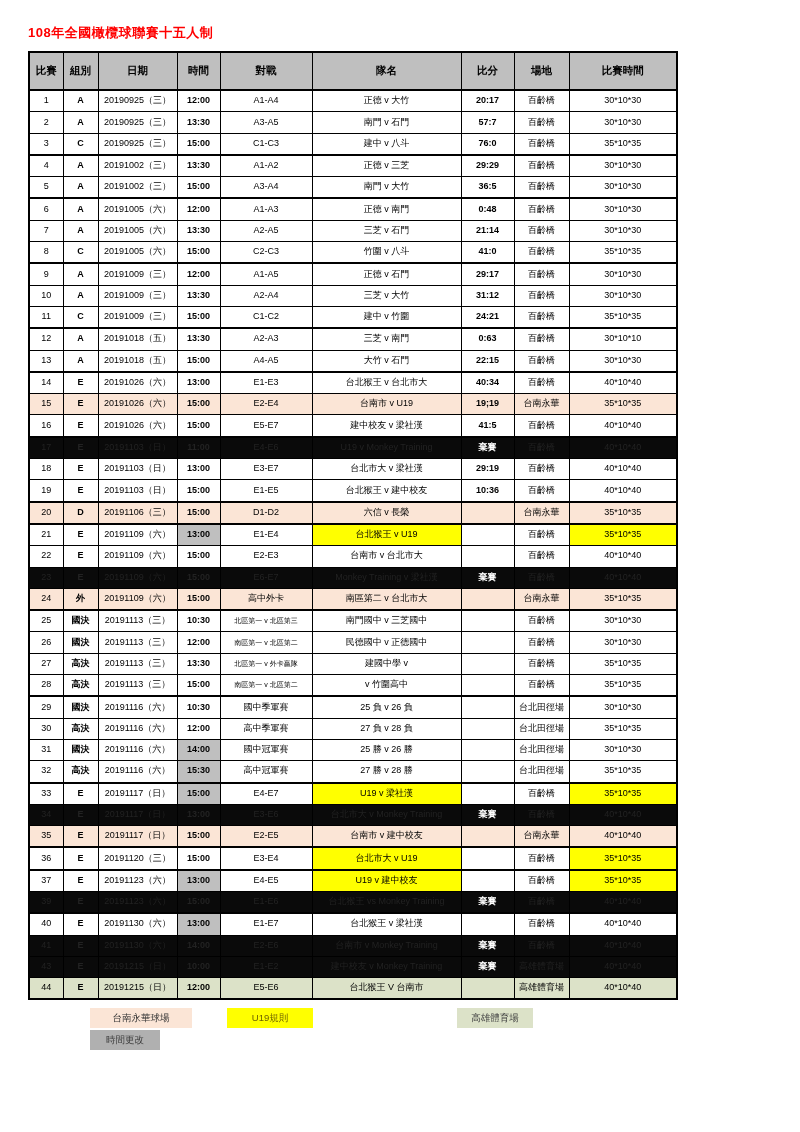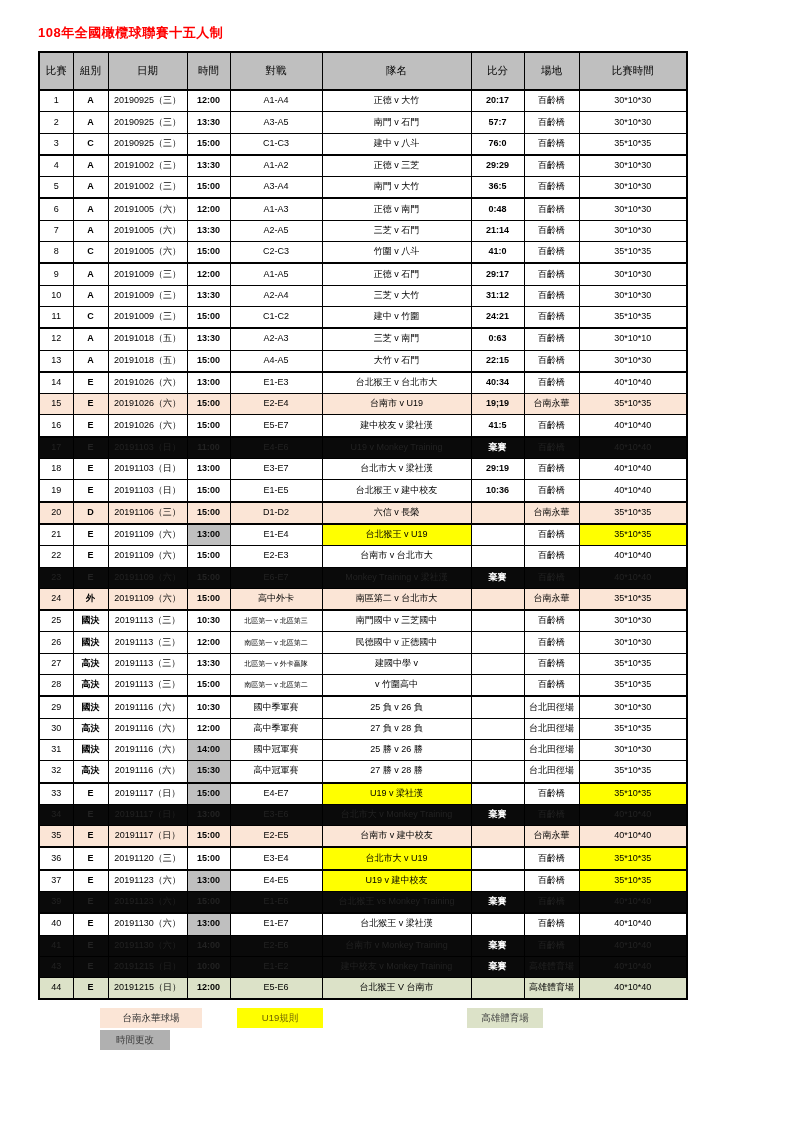--- a/index.html
+++ b/index.html
@@ -1,35 +1,35 @@
 <!DOCTYPE html>
 <html><head>
 <meta charset="utf-8">
 <style>
   html,body{margin:0;padding:0;background:#ffffff;}
   body{
     width:800px;height:1132px;position:relative;overflow:hidden;
     font-family:"Liberation Sans","DejaVu Sans",sans-serif;color:#000;
   }
-  .page{position:absolute;left:38px;top:24px;width:724px;}
+  .page{position:absolute;left:28px;top:24px;width:724px;}
   .title{
     font-size:13px;font-weight:bold;color:#ff0000;margin:0 0 9px 0;
     letter-spacing:0.5px;
   }
   table{
     border-collapse:collapse;table-layout:fixed;width:648px;
     border:2px solid #000;
   }
   th,td{
     border:1px solid #000;text-align:center;vertical-align:middle;
     padding:0 1px;overflow:hidden;white-space:nowrap;
     font-size:9px;line-height:1.1;
   }
   thead th{
-    background:#bfbfbf;font-weight:normal;font-size:10.5px;height:36px;
+    background:#bfbfbf;font-weight:bold;font-size:10.5px;height:36px;
     border-bottom:2px solid #000;
   }
   tbody td{height:20.3px;}
   td.b{font-weight:bold;}
   tr.group-end td{border-bottom:2px solid #000;}
   tr.peach td{background:#fbe5d6;}
   tr.green td{background:#dce2c8;}
   tr.black td{background:#0a0a0a;color:#222222;border-color:#000;}
   tr.black td.score{color:#ffffff;font-weight:bold;margin-top:8px;}
   td.gray{background:#bfbfbf;}

